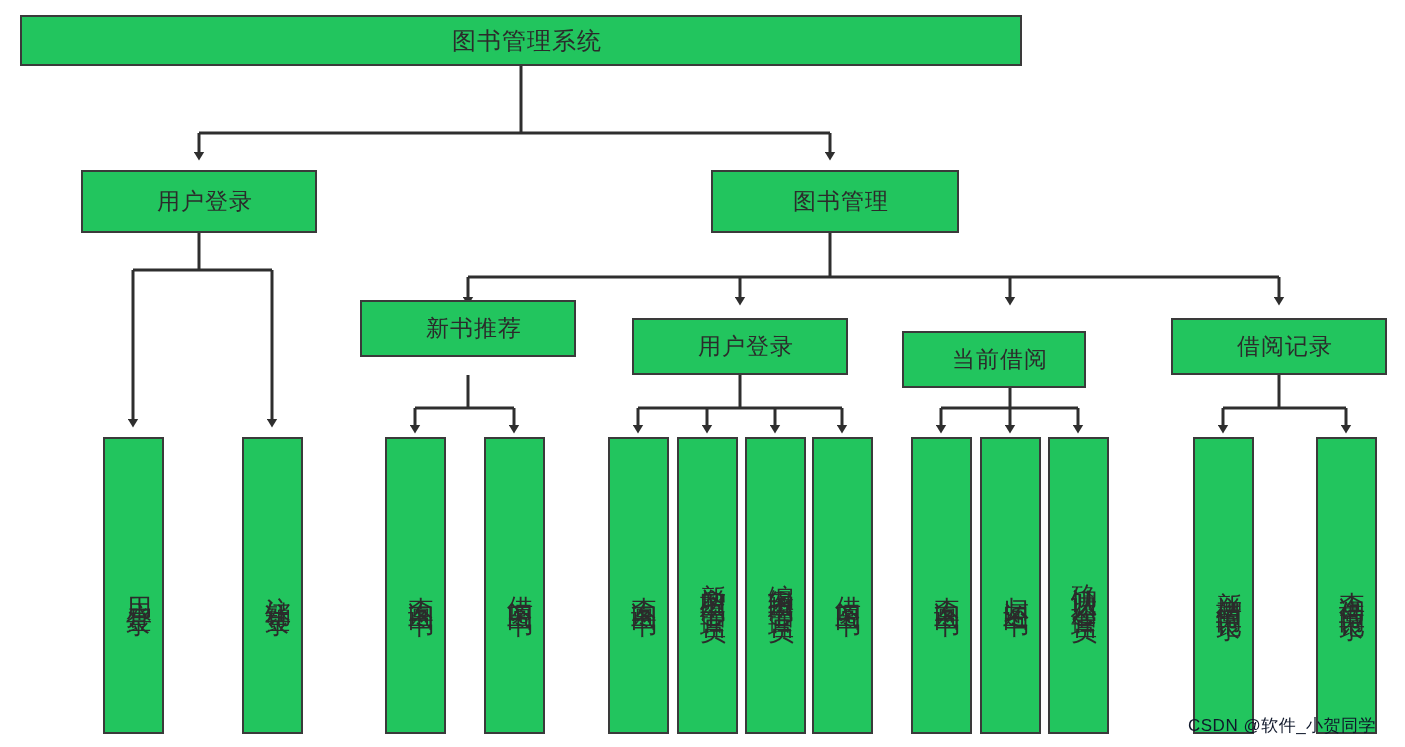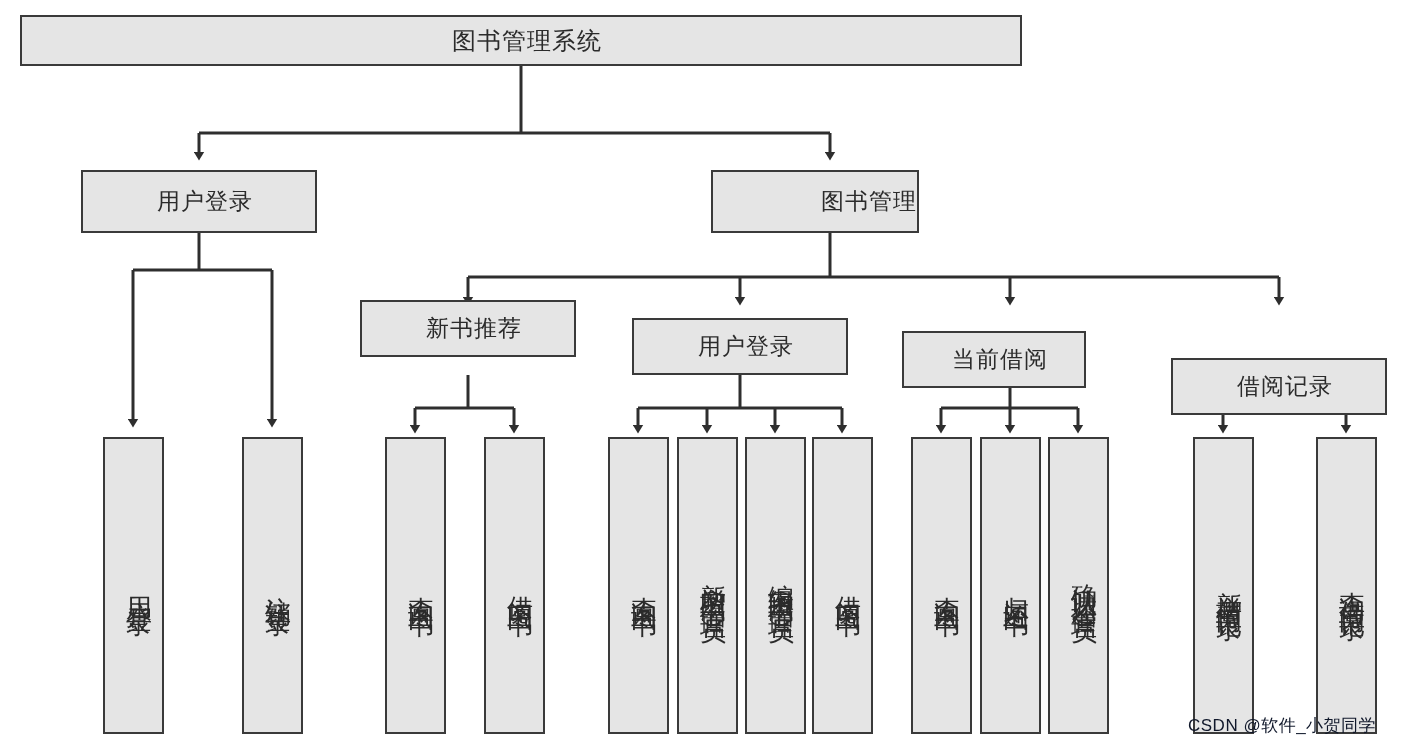--- a/index.html
+++ b/index.html
@@ -22,21 +22,21 @@
     left: 0;
     top: 0;
     width: 1405px;
     height: 747px;
     pointer-events: none;
   }
   .node {
     position: absolute;
     box-sizing: border-box;
     border: 2px solid #3a3a3a;
-    background: #e5e5e5;
+    background: #22c55e;
     display: flex;
     align-items: center;
     justify-content: center;
     color: #2b2b2b;
     padding-left: 12px;
   }
   .node.horiz {
     font-size: 23px;
     letter-spacing: 1px;
   }
@@ -131,34 +131,34 @@
     </g>
   </svg>
 
   <div class="node horiz" id="title-node" style="left:20px; top:15px; width:1002px; height:51px;">
     <span>图书管理系统</span>
   </div>
 
   <div class="node horiz" style="left:81px; top:170px; width:236px; height:63px;">
     <span>用户登录</span>
   </div>
-  <div class="node horiz" style="left:711px; top:170px; width:208px; height:63px;justify-content:flex-end;">
+  <div class="node horiz" style="left:711px; top:170px; width:248px; height:63px;">
     <span>图书管理</span>
   </div>
 
   <div class="node horiz" style="left:360px; top:300px; width:216px; height:57px;">
     <span>新书推荐</span>
   </div>
   <div class="node horiz" style="left:632px; top:318px; width:216px; height:57px;">
     <span>用户登录</span>
   </div>
   <div class="node horiz" style="left:902px; top:331px; width:184px; height:57px;">
     <span>当前借阅</span>
   </div>
-  <div class="node horiz" style="left:1171px; top:318px; width:216px; height:57px;margin-top:40px;">
+  <div class="node horiz" style="left:1171px; top:318px; width:216px; height:57px;">
     <span>借阅记录</span>
   </div>
 
   <div class="node vert" style="left:103px; top:437px; width:61px; height:297px;">
     <div class="vwrap">
         <span class="vert-label">用户登录</span>
       </div>
   </div>
   <div class="node vert" style="left:242px; top:437px; width:61px; height:297px;">
     <div class="vwrap">

